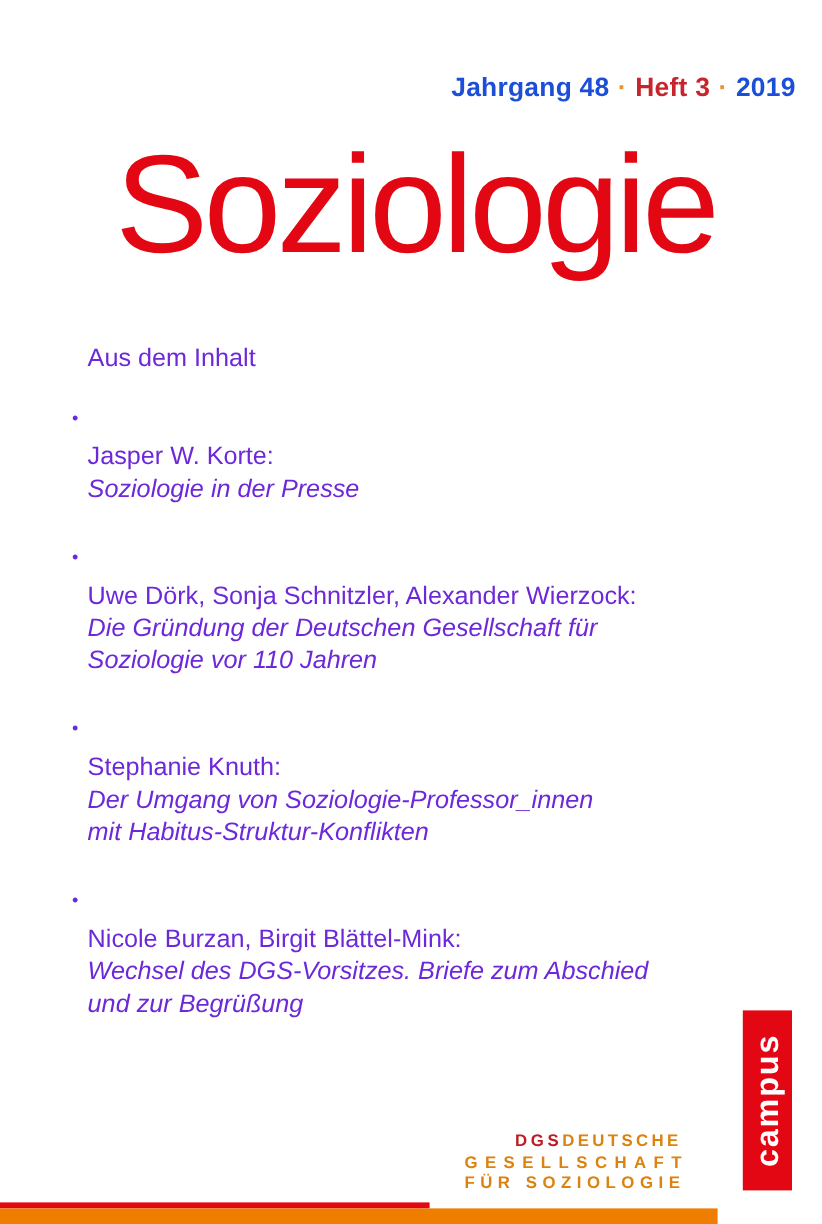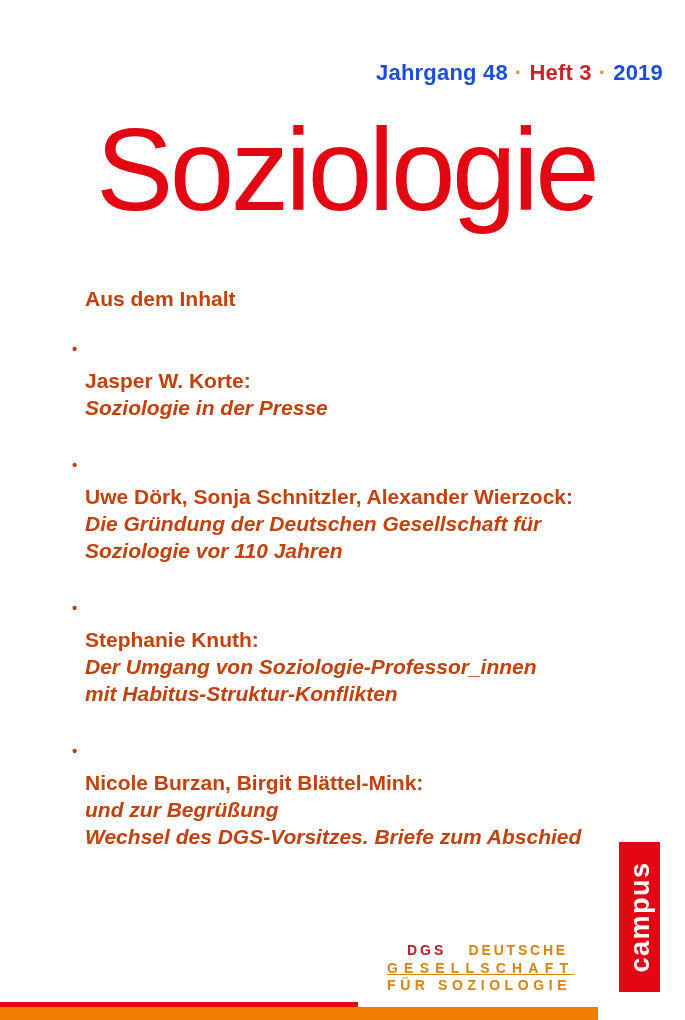--- a/index.html
+++ b/index.html
@@ -23,39 +23,39 @@
 
   
   .journal-title {
     position:absolute; top:88px; left:80px; margin:16px;
     font-size:116px; font-weight:500; line-height:1.15;
     letter-spacing:-3.5px; color:#E30613; white-space:nowrap;
   }
 
   
   .contents {
-    position:absolute; left:72px; top:285px; width:560px;
-    color:#c2410c; font-size:21px; font-weight:bold; line-height:27px;
+    position:absolute; left:60px; top:285px; width:560px;
+    color:#6d28d9; font-size:21px; font-weight:normal; line-height:27px;
   }
   .contents-heading { padding-left:13px; margin-bottom:23px; }
   .item { display:flex; margin-bottom:30px; }
   .item .bullet { width:13px; flex:0 0 13px; font-size:15px; line-height:27px; }
   .item .authors { white-space:nowrap;margin-top:32px; }
   .item .work-title-line { font-style:italic; white-space:nowrap; }
 
   
   .dgs {
     position:absolute; left:387px; top:942px; width:181px;
     font-size:14px; font-weight:bold; line-height:17.5px;
     color:#DC820F; white-space:nowrap;
   }
-  .dgs-line1 { display:flex; justify-content:space-between;padding-left:20px; }
+  .dgs-line1 { display:flex; justify-content:flex-end;padding-left:20px; }
   .dgs-abbr  { color:#BE1B23; letter-spacing:3px; }
   .dgs-word  { letter-spacing:2.8px; }
-  .dgs-line2 { letter-spacing:6.2px;text-decoration:underline; }
+  .dgs-line2 { letter-spacing:6.2px; }
   .dgs-line3 { letter-spacing:4.6px; }
 
   
   .campus {
     position:absolute; left:619px; top:842px; width:41px; height:150px;
     background:#E30613;
   }
   .campus-text {
     position:absolute; left:50%; top:50%;
     transform:translate(-50%,-50%) rotate(-90deg);
@@ -104,22 +104,22 @@
       <div class="authors">Stephanie Knuth:</div>
     <div class="work-title-line">Der Umgang von Soziologie-Professor_innen</div>
             <div class="work-title-line">mit Habitus-Struktur-Konflikten</div>
           </div>
   </div>
 
   <div class="item">
     <span class="bullet">•</span>
     <div class="item-text">
       <div class="authors">Nicole Burzan, Birgit Blättel-Mink:</div>
-    <div class="work-title-line">und zur Begrüßung</div>
-            <div class="work-title-line">Wechsel des DGS-Vorsitzes. Briefe zum Abschied</div>
+    <div class="work-title-line">Wechsel des DGS-Vorsitzes. Briefe zum Abschied</div>
+            <div class="work-title-line">und zur Begrüßung</div>
           </div>
   </div>
 </div>
   </div>
 
   <div class="dgs">
     <div class="dgs-line1">
       <span class="dgs-abbr">DGS</span>
       <span class="dgs-word">DEUTSCHE</span>
     </div>

